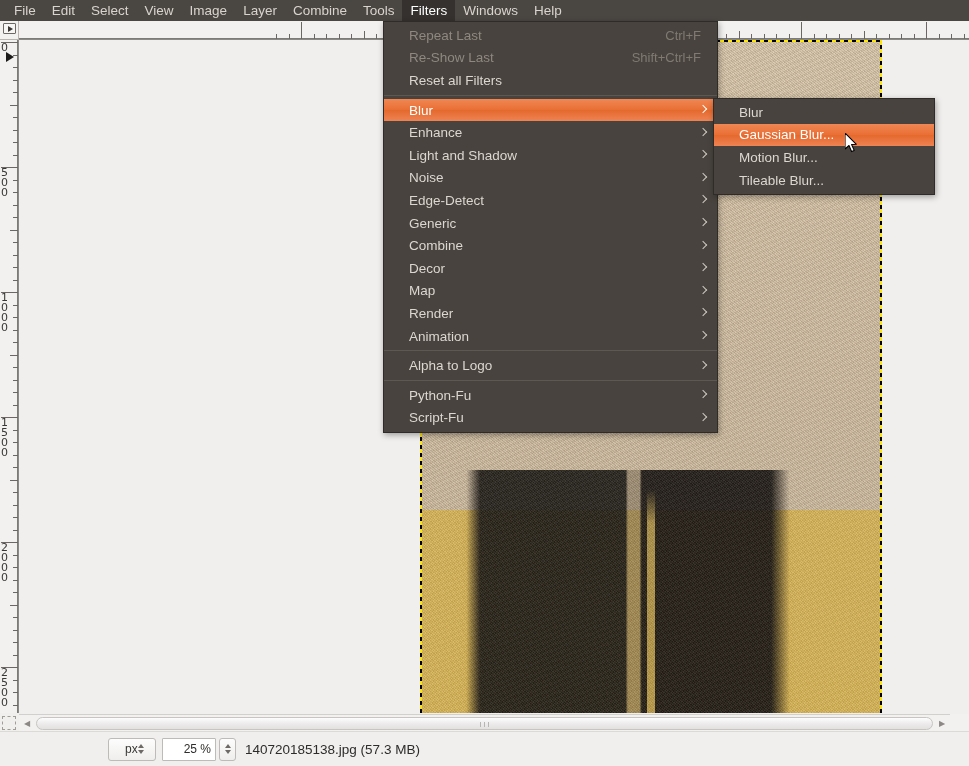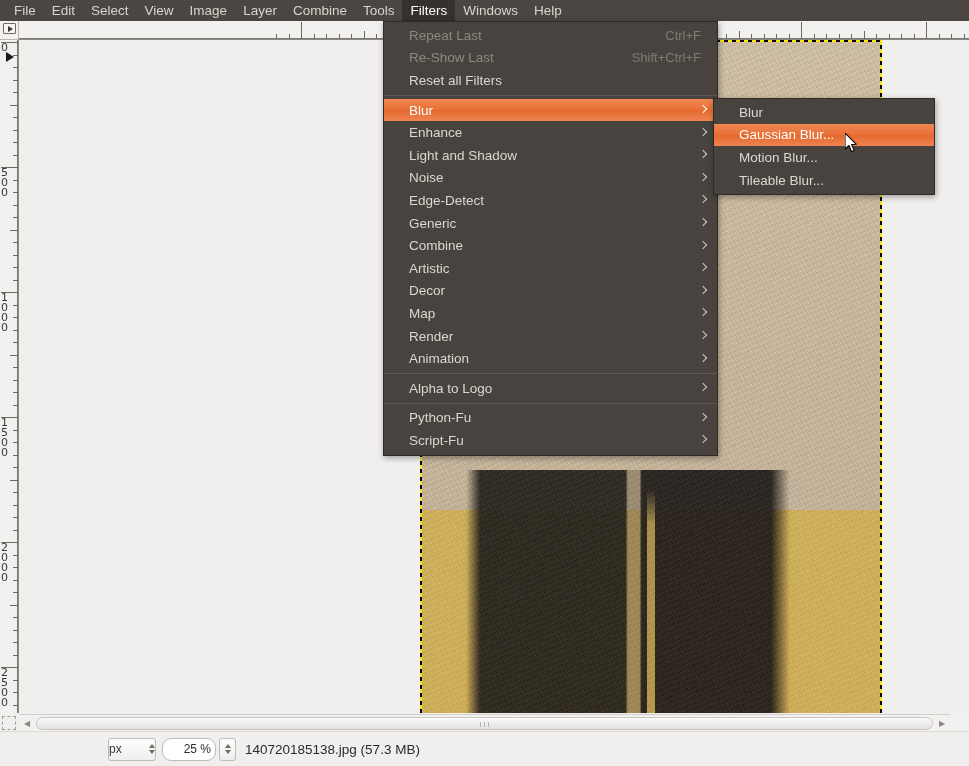--- a/index.html
+++ b/index.html
@@ -205,31 +205,31 @@
     background:#f0efee;
     border-top:1px solid #dcdad7;
     display:flex; align-items:center;
     padding-left:108px;
   }
   .unit-combo{
     width:48px; height:23px;
     background:linear-gradient(to bottom,#fdfdfd,#efeeec);
     border:1px solid #bdbab7; border-radius:3px;
     display:flex; align-items:center; justify-content:space-between;
-    padding:0 0; font-size:12px; color:#3a3836;
+    padding:0 16px; font-size:12px; color:#3a3836;
   }
   .spin-arrows{
     display:flex; flex-direction:column; gap:2px; align-items:center;
   }
   .spin-arrows i{ display:block; width:0;height:0; }
   .spin-up{ border-left:3.5px solid transparent;border-right:3.5px solid transparent;border-bottom:4px solid #6d6a66; }
   .spin-dn{ border-left:3.5px solid transparent;border-right:3.5px solid transparent;border-top:4px solid #6d6a66; }
   .zoom-entry{
     width:54px; height:23px; margin-left:6px;
-    background:#ffffff; border:1px solid #bdbab7; border-radius:9px;
+    background:#ffffff; border:1px solid #bdbab7; border-radius:1px;
     display:flex; align-items:center; justify-content:flex-end;
     padding-right:4px; font-size:12px; color:#2f2d2b;
   }
   .zoom-spin{
     width:17px;height:23px;margin-left:3px;
     background:linear-gradient(to bottom,#fdfdfd,#efeeec);
     border:1px solid #bdbab7;border-radius:3px;
     display:flex;flex-direction:column;align-items:center;justify-content:center;gap:2px;
   }
   #status-text{
@@ -551,24 +551,20 @@
     </div>
     <div class="mi">
       <span>Generic</span>
       <span class="arrow"></span>
     </div>
     <div class="mi">
       <span>Combine</span>
       <span class="arrow"></span>
     </div>
     <div class="mi">
-      <span>Artistic</span>
-      <span class="arrow"></span>
-    </div>
-    <div class="mi">
       <span>Decor</span>
       <span class="arrow"></span>
     </div>
     <div class="mi">
       <span>Map</span>
       <span class="arrow"></span>
     </div>
     <div class="mi">
       <span>Render</span>
       <span class="arrow"></span>

